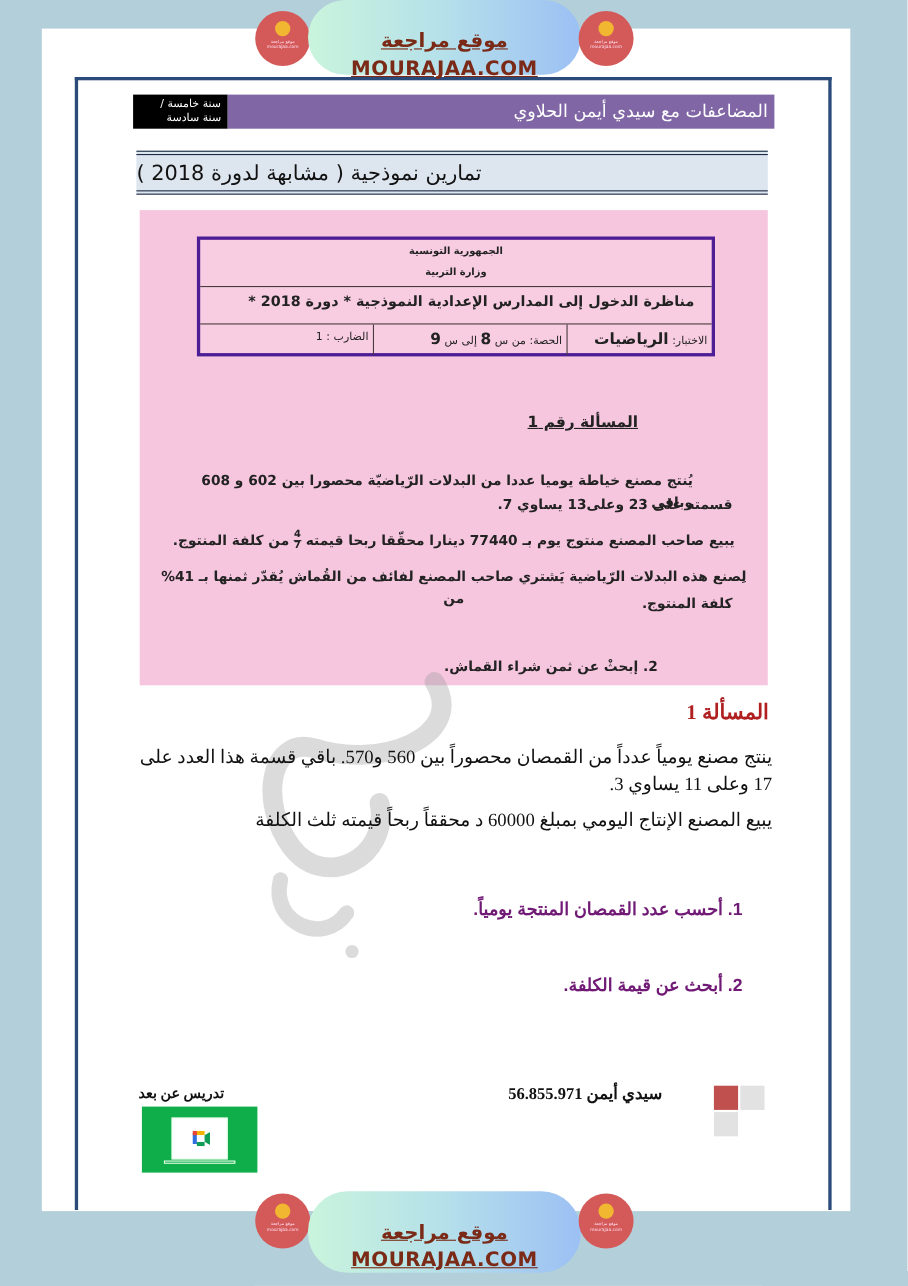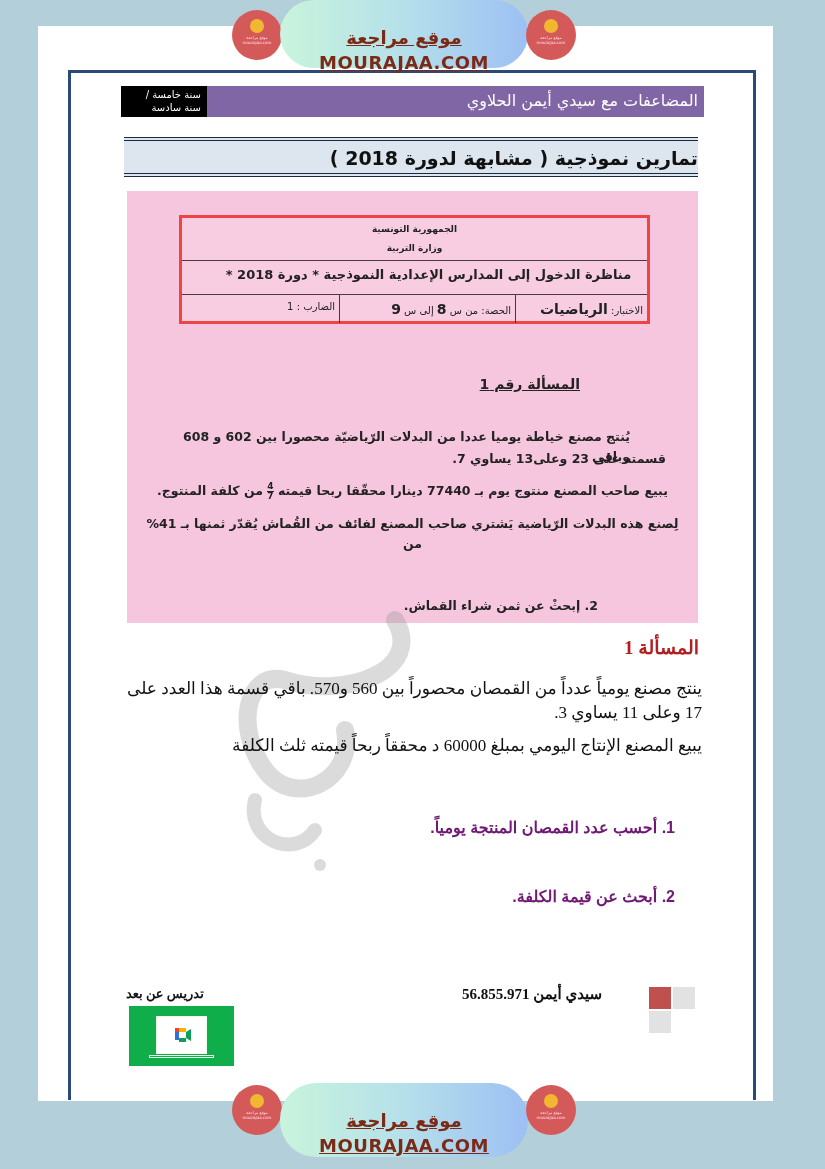--- a/index.html
+++ b/index.html
@@ -68,33 +68,33 @@
     .hdr .title {
       position: absolute; left: 86px; top: 0; right: 0; height: 31px;
       background: #8066a5; color: #fff; direction: rtl; text-align: right;
       font-size: 16px; padding: 5px 6px 0 0;
     }
 
     
     .sec-title {
       position: absolute; left: 124px; top: 137px; width: 574px; height: 40px;
       border-top: 3px double #1a2a44; border-bottom: 3px double #1a2a44;
-      background: #dde5ef; text-align: right; direction: rtl;
-      font-size: 19px; font-weight: bold; color: #111; padding-top: 6px;
+      background: #dde5ef; text-align: left; direction: rtl;
+      font-size: 19px; font-weight: normal; color: #111; padding-top: 6px;
       border-width: 4px 0;
     }
 
     
     .scan {
       position: absolute; left: 127px; top: 191px; width: 571px; height: 432px;
       background: #f6c6df;
     }
     .scan-box {
       position: absolute; left: 52px; top: 24px; width: 471px; height: 109px;
-      border: 3px solid #ef4444; background: #f8cde2;
+      border: 3px solid #4c1d95; background: #f8cde2;
     }
     .scan-box .row { position: absolute; left: 0; right: 0; direction: rtl; text-align: center; color: #222; }
     .scan-box .r1 { top: 6px; font-size: 9px; font-weight: bold; }
     .scan-box .r2 { top: 25px; font-size: 9px; font-weight: bold; }
     .scan-box .line1 { position: absolute; left: 0; right: 0; top: 42px; border-top: 1.5px solid #4a3a3e; }
     .scan-box .r3 { top: 49px; font-size: 13px; font-weight: bold; margin-left: 28px; }
     .scan-box .line2 { position: absolute; left: 0; right: 0; top: 76px; border-top: 1.5px solid #4a3a3e; }
     .scan-box .cells { position: absolute; left: 0; right: 0; top: 77px; height: 28px; display: flex; direction: rtl; }
     .scan-box .cell { font-size: 10px; color: #222; padding: 6px 4px 0; white-space: nowrap; }
     .scan-box .cell b { font-size: 14px; }
@@ -220,20 +220,21 @@
   <div class="scan-p sp2">قسمته على 23 وعلى13 يساوي 7.</div>
   <div class="scan-p sp3">
     <span>يبيع صاحب المصنع منتوج يوم بـ 77440 دينارا محقّقا ربحا قيمته</span>
     <span class="frac">
       <span>4</span>
       <span style="border-top:1px solid #222">7</span>
     </span>
     <span>من كلفة المنتوج.</span>
   </div>
   <div class="scan-p sp4">لِصنع هذه البدلات الرّياضية يَشتري صاحب المصنع لفائف من القُماش يُقدّر ثمنها بـ 41% من</div>
+  <div class="scan-p sp5">كلفة المنتوج.</div>
   <div class="scan-q sq2">2.  إبحثْ عن ثمن شراء القماش.</div>
 </div>
 
 <svg class="watermark" viewBox="0 0 200 270">
   <path d="M170 10 C 200 60, 120 90, 60 70 C 20 60, 10 120, 40 160 C 70 200, 130 170, 120 120" fill="none" stroke="#9a9a9a" stroke-width="18" stroke-linecap="round"></path>
   <path d="M30 190 C 20 230, 70 250, 90 220" fill="none" stroke="#9a9a9a" stroke-width="14" stroke-linecap="round"></path>
   <circle cx="95" cy="255" r="6" fill="#9a9a9a"></circle>
 </svg>
 
 <div class="problem-h">المسألة 1</div>

